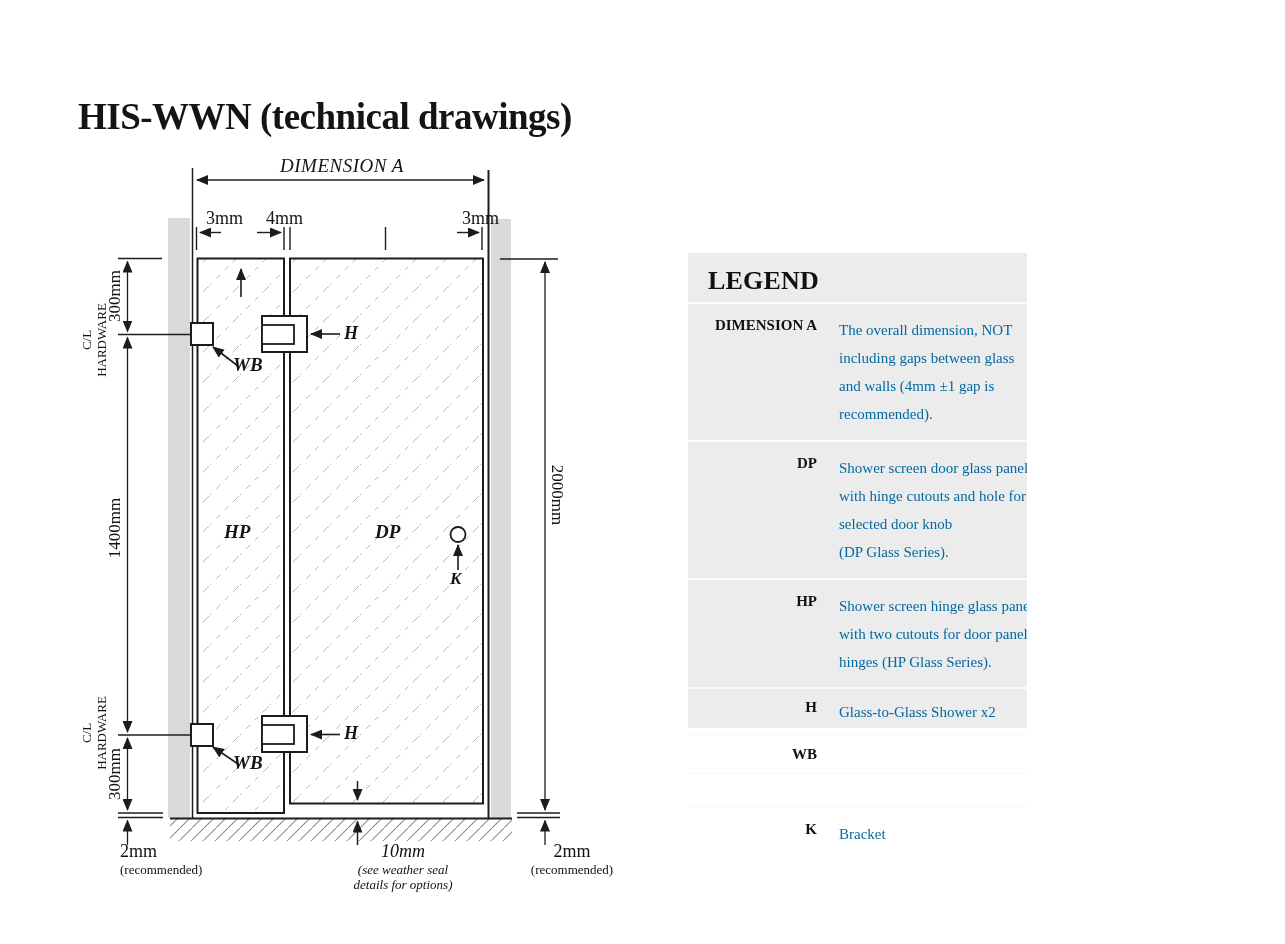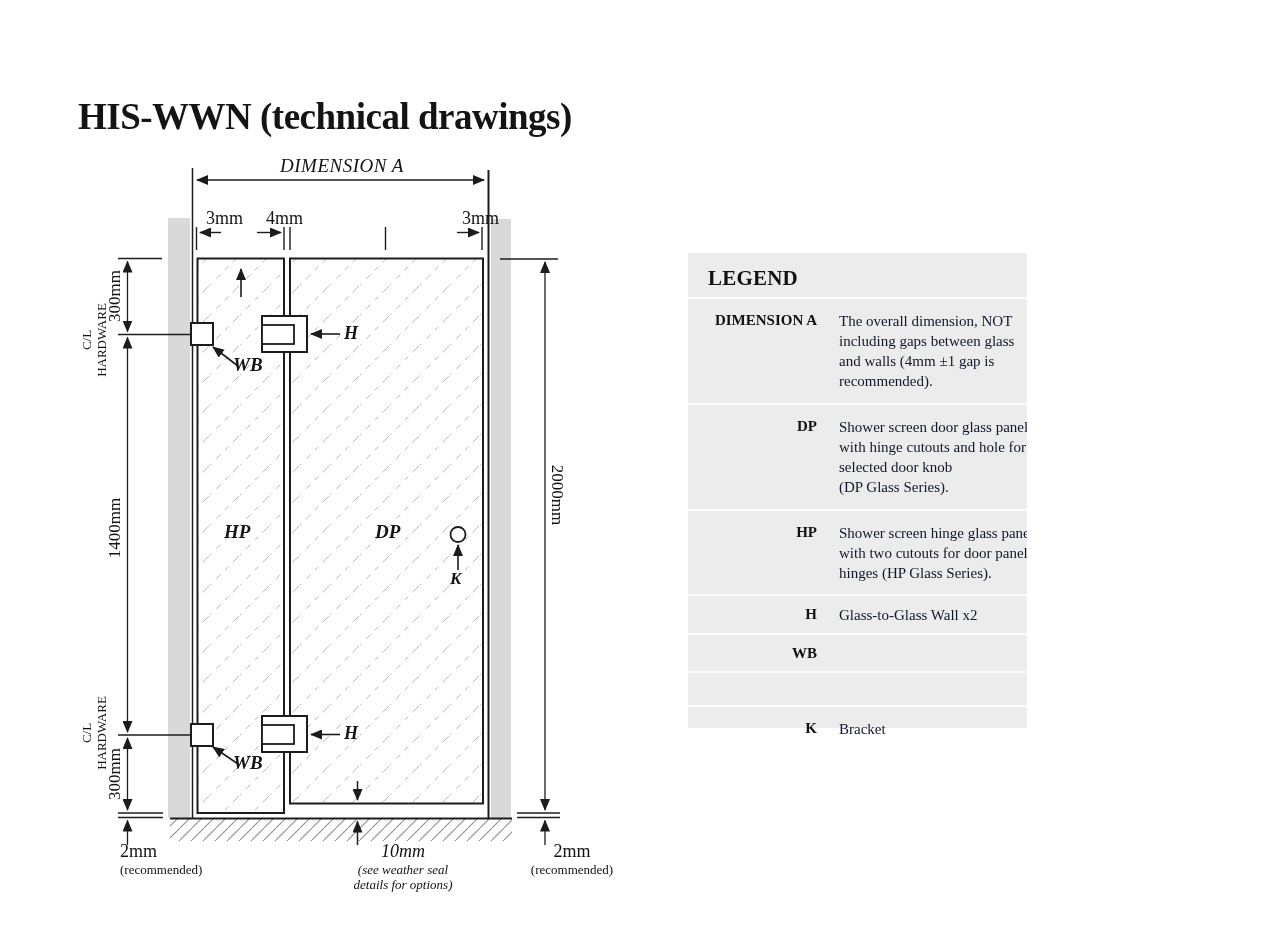--- a/index.html
+++ b/index.html
@@ -19,25 +19,25 @@
   .plabel{font-size:19px;font-weight:bold;font-style:italic;}
   .hlabel{font-size:18px;font-weight:bold;font-style:italic;}
   .note-big{font-size:18px;line-height:21px;}
   .note-small{font-size:13px;line-height:15px;}
   .italic{font-style:italic;}
   .tcenter{text-align:center;margin-left:45px;}
 
   
   .legend{position:absolute;left:688px;top:253px;width:393px;height:475px;
           background:#ececec;font-size:15px;}
-  .legend-head{padding:13px 4px 6px 20px;font-size:21px;font-weight:bold;letter-spacing:0.2px;}
+  .legend-head{padding:13px 4px 6px 20px;font-size:26px;font-weight:bold;letter-spacing:0.2px;}
   .lrow{display:grid;grid-template-columns:129px 1fr;column-gap:22px;
         border-top:2px solid #fbfbfb;align-items:start;}
   .lrow .term{font-weight:bold;text-align:right;line-height:19px;}
-  .lrow .desc{line-height:20px;color:#0f172a;}
+  .lrow .desc{line-height:28px;color:#0369a1;}
   .r1,.r2{padding:12px 0 12px 0;min-height:76px;}
   .r3{padding:12px 0 11px 0;min-height:57px;}
   .r4,.r5{padding:9px 0 8px 0;}
   .r6{min-height:32px;}
   .r7{padding:12px 0 14px 0;}
   .nowrap{white-space:nowrap;overflow:visible;}
   .legend-foot{position:absolute;left:688px;top:740px;width:393px;text-align:center;
                font-style:italic;font-size:14px;color:#141414;}
   svg{position:absolute;left:0;top:0;}
 </style>
@@ -195,21 +195,21 @@
 (DP Glass Series).</div>
     </div>
     <div class="lrow r3">
       <div class="term">HP</div>
       <div class="desc pre">Shower screen hinge glass panel
 with two cutouts for door panel
 hinges (HP Glass Series).</div>
     </div>
     <div class="lrow r4">
       <div class="term">H</div>
-      <div class="desc">Glass-to-Glass Wall x2</div>
+      <div class="desc">Glass-to-Glass Shower x2</div>
     </div>
     <div class="lrow r5">
       <div class="term">WB</div>
     </div>
     <div class="lrow r6">
       <div class="term"></div>
       <div class="desc"></div>
     </div>
     <div class="lrow r7">
       <div class="term">K</div>

